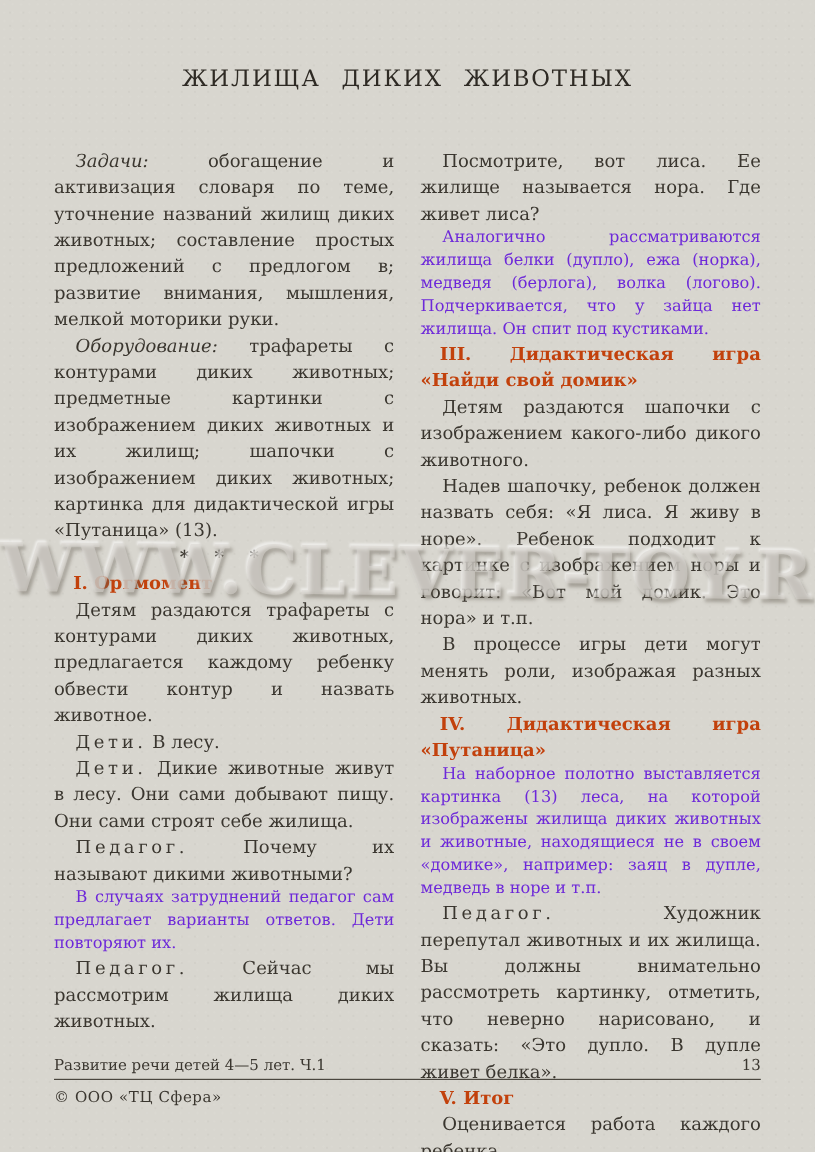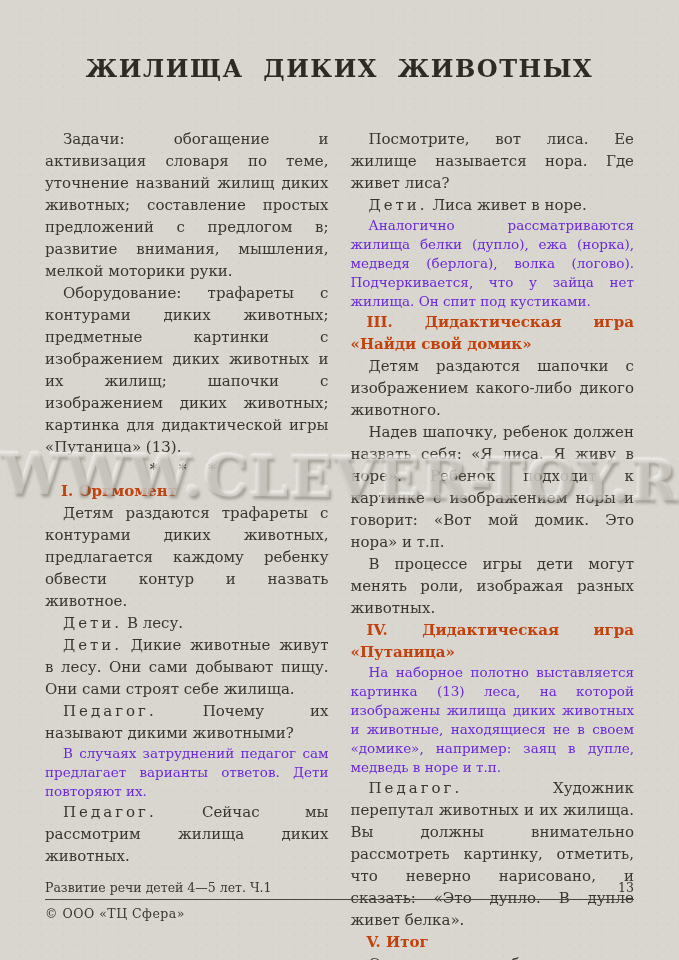--- a/index.html
+++ b/index.html
@@ -9,28 +9,28 @@
     background-color:#d8d6cf;
     background-image:
       radial-gradient(rgba(255,255,255,0.05) 1px, transparent 1px),
       radial-gradient(rgba(60,55,45,0.04) 1px, transparent 1px);
     background-size:7px 7px, 11px 11px;
     background-position:0 0, 3px 5px;
     color:#3a362f;
   }
   .page{position:absolute;inset:0;padding:56px 45px 0 45px;box-sizing:border-box;}
   .title{
-    text-align:center;font-weight:bold;font-size:24px;line-height:1.1;
+    text-align:center;font-weight:normal;font-size:19px;line-height:1.1;
     letter-spacing:1.5px;word-spacing:10px;color:#2e2a24;margin:0 0 46px 0;
   }
   .columns{display:flex;gap:22px;align-items:flex-start;}
   .col{flex:1 1 0;font-size:15px;line-height:22px;text-align:justify;}
   .col p{margin:0;}
   .para{text-indent:18px;}
-  .lead{}
+  .lead{font-style:italic;}
   .note{font-size:13.5px;line-height:19px;text-indent:18px;margin:10px 0;color:#6d28d9;}
   .heading{font-weight:bold;text-indent:16px;margin:14px 0 6px 0;color:#c2410c;}
   .separator{text-align:center;text-indent:0;font-weight:bold;letter-spacing:8px;margin:12px 0 10px 0;}
   .dialogue{text-indent:18px;}
   .speaker{letter-spacing:3px;}
   .watermark{
     position:absolute;top:444px;left:0;width:679px;text-align:center;
     font-family:"DejaVu Serif","Liberation Serif",serif;
     font-weight:bold;font-size:56px;letter-spacing:1px;white-space:nowrap;
     color:rgba(216,214,207,0.55);
@@ -57,21 +57,20 @@
         <p class="heading">I.  Оргмомент</p>
         <p class="para">Детям раздаются трафареты с контурами диких животных, предлагается каждому ребенку обвести контур и назвать животное.</p>
         <p class="dialogue"><span class="speaker">Дети.</span><span class=""> В лесу.</span></p>
         <p class="dialogue"><span class="speaker">Дети.</span><span class=""> Дикие животные живут в лесу. Они сами добывают пищу. Они сами строят себе жилища.</span></p>
         <p class="dialogue"><span class="speaker">Педагог.</span><span class=""> Почему их называют дикими животными?</span></p>
         <p class="note">В случаях затруднений педагог сам предлагает варианты ответов. Дети повторяют их.</p>
         <p class="dialogue"><span class="speaker">Педагог.</span><span class=""> Сейчас мы рассмотрим жилища диких животных.</span></p>
       </div>
     <div class="col">
         <p class="para">Посмотрите, вот лиса. Ее жилище называется нора. Где живет лиса?</p>
-        <p class="dialogue"><span class="speaker">Дети.</span><span class=""> Лиса живет в норе.</span></p>
         <p class="note">Аналогично рассматриваются жилища белки (дупло), ежа (норка), медведя (берлога), волка (логово). Подчеркивается, что у зайца нет жилища. Он спит под кустиками.</p>
         <p class="heading">III. Дидактическая игра «Найди свой домик»</p>
         <p class="para">Детям раздаются шапочки с изображением какого-либо дикого животного.</p>
         <p class="para">Надев шапочку, ребенок должен назвать себя: «Я лиса. Я живу в норе». Ребенок подходит к картинке с изображением норы и говорит: «Вот мой домик. Это нора» и т.п.</p>
         <p class="para">В процессе игры дети могут менять роли, изображая разных животных.</p>
         <p class="heading">IV. Дидактическая игра «Путаница»</p>
         <p class="note">На наборное полотно выставляется картинка (13) леса, на которой изображены жилища диких животных и животные, находящиеся не в своем «домике», например: заяц в дупле, медведь в норе и т.п.</p>
         <p class="dialogue"><span class="speaker">Педагог.</span><span class=""> Художник перепутал животных и их жилища. Вы должны внимательно рассмотреть картинку, отметить, что неверно нарисовано, и сказать: «Это дупло. В дупле живет белка».</span></p>
         <p class="heading">V. Итог</p>
         <p class="para">Оценивается работа каждого ребенка.</p>

